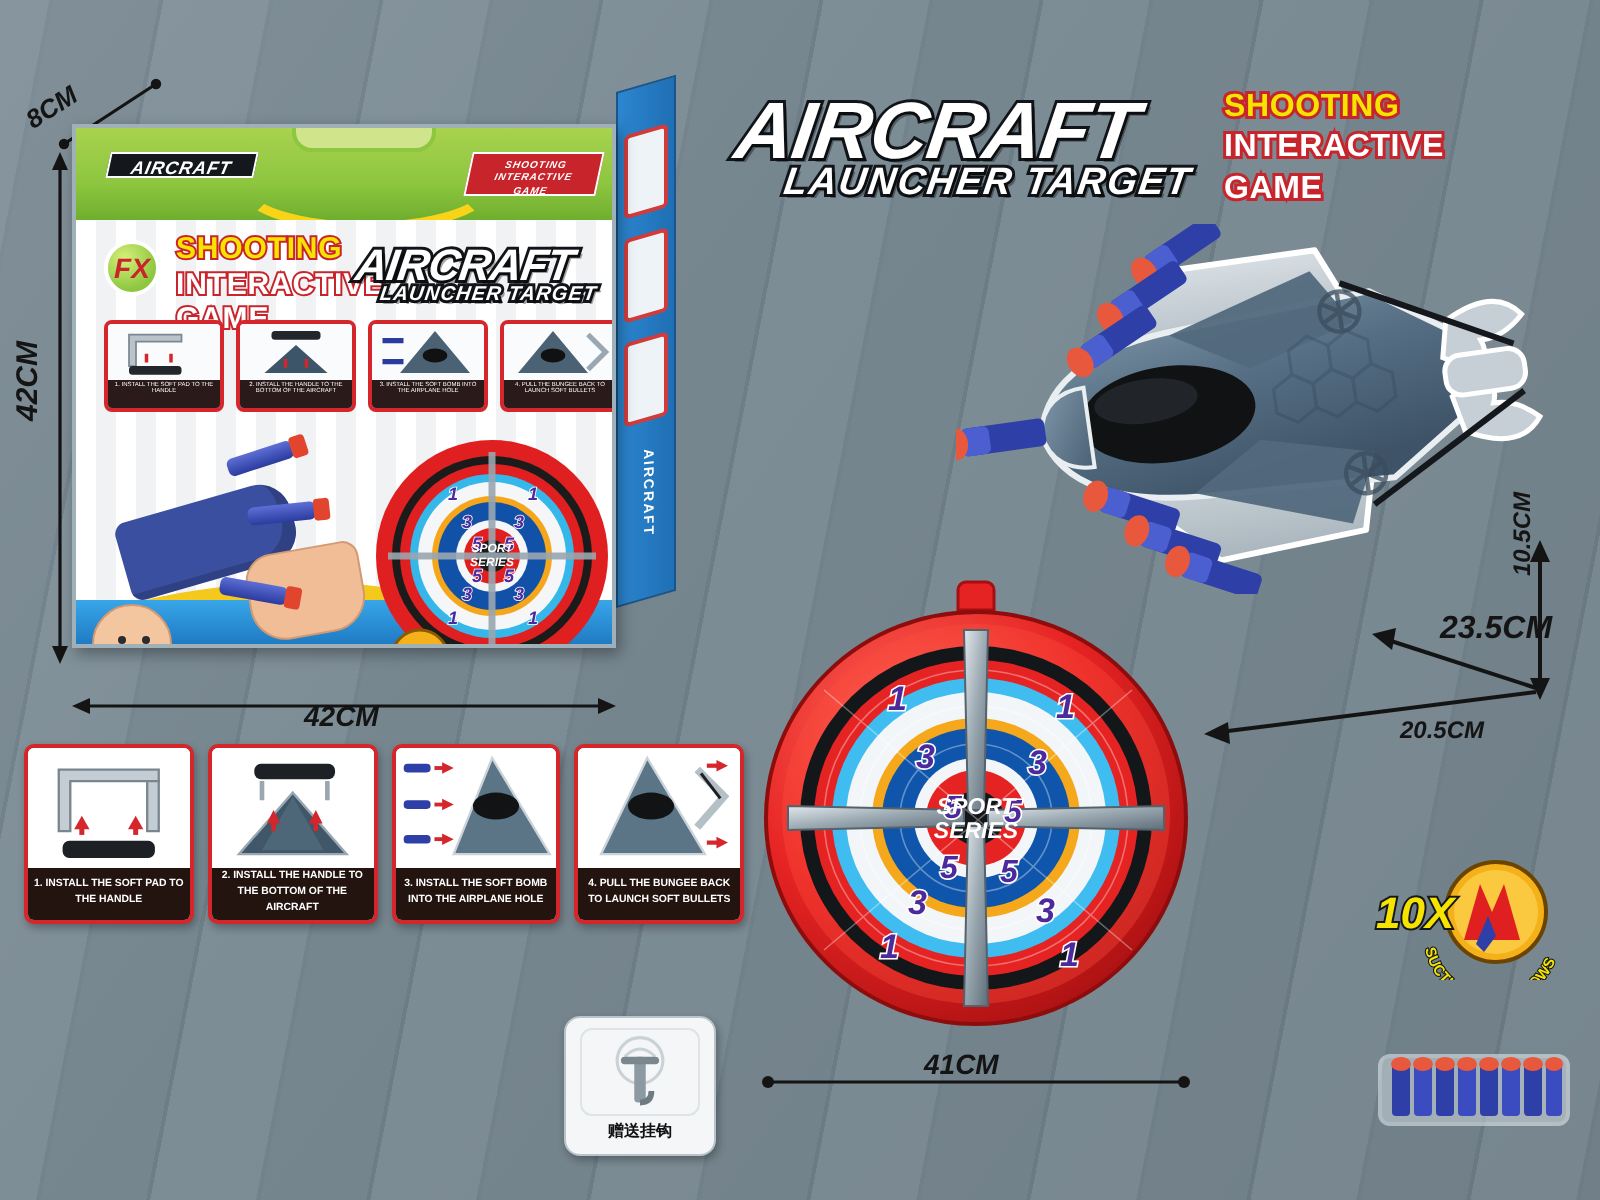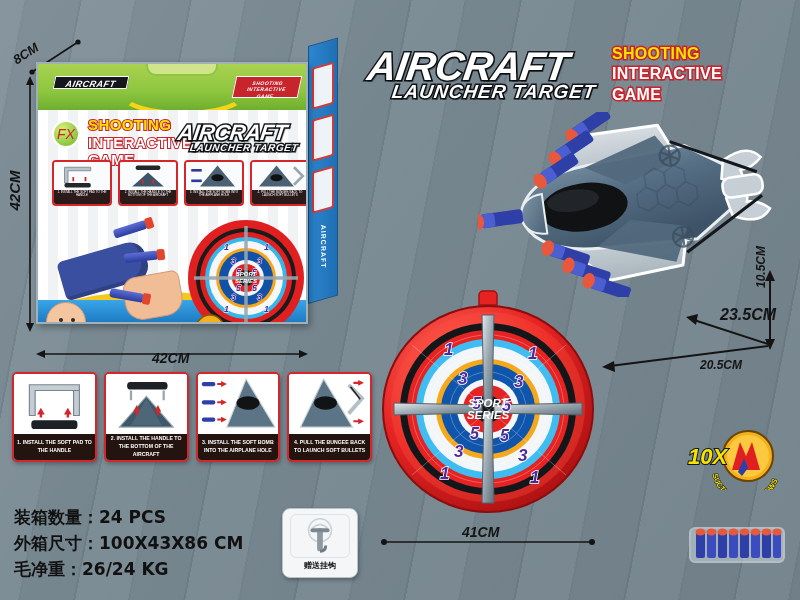--- a/index.html
+++ b/index.html
@@ -84,21 +84,21 @@
     left: 16px; top: 12px; width: 74px; height: 13px; font-size: 9px;
     padding-top:3px;
   }
   #box-logo-corner {
     left: 196px; top: 12px; width: 66px; height: 22px; font-size: 5px;
     background:#c8242c; border-color:#fff; color:#fff; padding-top:3px; line-height:1.25;
   }
   #box-brand-badge {
     left: 14px; top: 56px; width: 28px; height: 28px; border-radius: 50%;
     background: radial-gradient(circle at 35% 30%, #d6f07a, #8dc63f 70%);
-    border: 2px solid #fff; color:#c8242c; font-weight:normal; font-size:14px;
+    border: 2px solid #fff; color:#c8242c; font-weight:bold; font-size:14px;
     display:flex; align-items:center; justify-content:center; font-style:italic;
   }
   #box-shoot-text {
     left: 50px; top: 52px; width: 110px;
     font-weight: bold; font-size: 15px; line-height: 1.18; letter-spacing:.4px;
   }
   #box-shoot-text .l1 { color:#f6e400; -webkit-text-stroke: 2px #c8242c; paint-order: stroke fill; }
   #box-shoot-text .l2, #box-shoot-text .l3 { color:#fff; -webkit-text-stroke: 2px #c8242c; paint-order: stroke fill; }
 
   #box-main-logo {
@@ -751,25 +751,14 @@
             <ellipse cx="4.5" cy="0" rx="5" ry="3.5" fill="#e8583c"></ellipse>
         </g>
         <g transform="translate(85,12)">
           <rect x="0" y="0" width="8" height="26" rx="2" fill="#3a4cc0"></rect>
             <ellipse cx="4" cy="0" rx="4.5" ry="3.5" fill="#e8583c"></ellipse>
         </g>
       </g>
     </svg>
   </div>
 
-  <div id="packing" class="abs">
-    <div>
-      <span>装箱数量：</span><span>24 PCS</span>
-    </div>
-    <div>
-      <span>外箱尺寸：</span><span>100X43X86 CM</span>
-    </div>
-    <div>
-      <span>毛净重：</span><span>26/24 KG</span>
-    </div>
-  </div>
 
 </div>
 
 </body></html>

